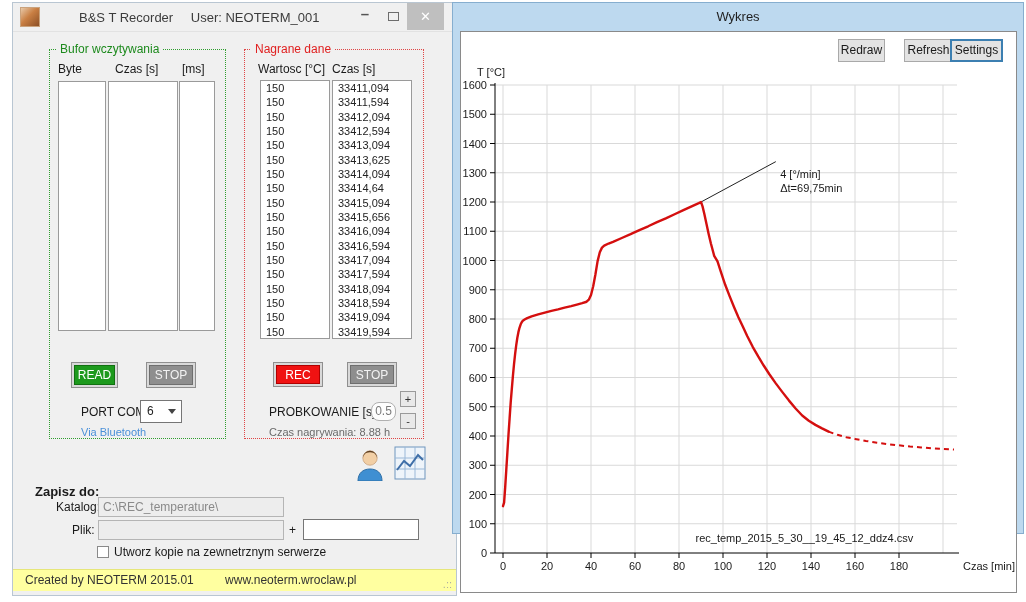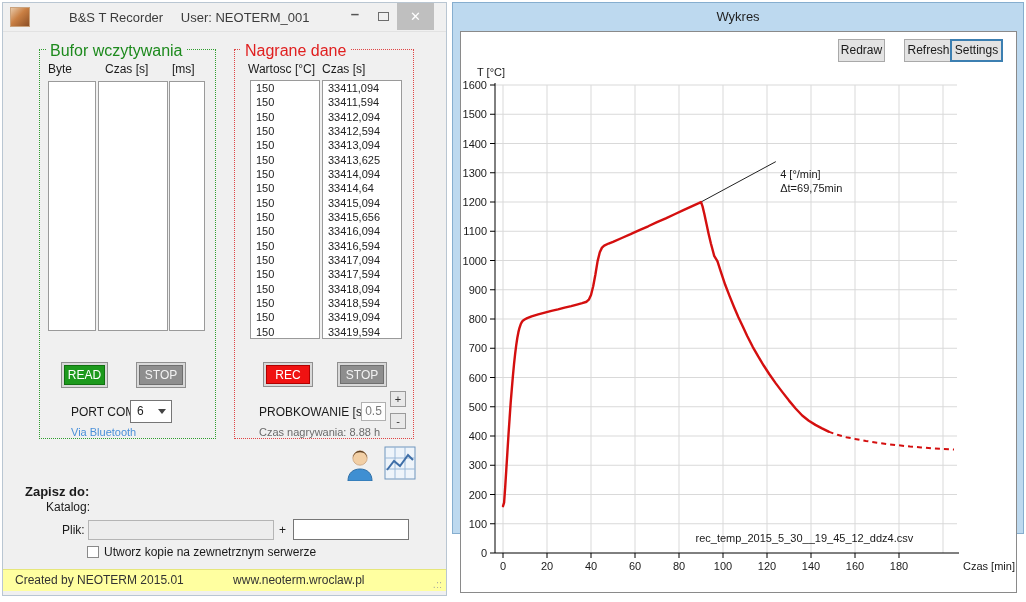--- a/index.html
+++ b/index.html
@@ -1,36 +1,36 @@
 <!DOCTYPE html>
 <html><head>
 <meta charset="utf-8">
 <style>
   * { box-sizing: border-box; margin: 0; padding: 0; }
   html,body { width:1026px; height:602px; overflow:hidden; }
   body { background:#ffffff; font-family:"Liberation Sans", sans-serif; font-size:12px; color:#222; position:relative; }
 
   
-  .recorder-win { position:absolute; left:2px; top:2px; width:445px; height:594px;
+  .recorder-win { position:absolute; left:12px; top:2px; width:445px; height:594px;
     background:#f0f0f0; border:1px solid #b9c6d2; }
   .rec-titlebar { position:absolute; left:0; top:0; width:100%; height:29px; background:#f0f0f0;
     border-bottom:1px solid #e2e2e2; }
   .app-icon { position:absolute; left:7px; top:4px; width:20px; height:20px;
     background:linear-gradient(135deg,#e8c9a8 0%,#c97f43 45%,#8c4f25 100%);
     border:1px solid #caa27c; }
   .rec-title { position:absolute; left:66px; top:0; height:29px; line-height:29px; font-size:13px; color:#3c3c3c; }
   .rec-title span { margin-right:14px; }
   .winctl { position:absolute; top:0; height:27px; text-align:center; color:#555; }
   .ctl-min { left:340px; width:24px; font-size:15px; line-height:22px; font-weight:bold; }
   .ctl-max { left:368px; width:24px; }
   .ctl-max i { display:inline-block; width:11px; height:9px; border:1px solid #6d6d6d; margin-top:9px; }
   .ctl-close { left:394px; width:37px; background:#bfbfbf; color:#ffffff; font-size:13px; line-height:27px; }
 
   .group { position:absolute; border:1px dotted; }
-  .group-label { position:absolute; top:-8px; left:6px; background:#f0f0f0; padding:0 4px; font-size:16px; }
+  .group-label { position:absolute; top:-8px; left:6px; background:#f0f0f0; padding:0 4px; font-size:12px; }
   .buffer-group { left:36px; top:46px; width:177px; height:390px; border-color:#2f9e2f; }
   .buffer-group .group-label { color:#1d8a1d; }
   .recorded-group { left:231px; top:46px; width:180px; height:390px; border-color:#e04545; }
   .recorded-group .group-label { color:#e02020; }
 
   .colhead { position:absolute; font-size:12px; color:#1a1a1a; }
   .listbox { position:absolute; background:#ffffff; border:1px solid #9a9a9a; overflow:hidden; }
   .lrow { height:14.33px; line-height:14.3px; font-size:11px; padding-left:5px; white-space:nowrap; }
 
   .btn3d { position:absolute; border:1px solid #8f8f8f; background:#d9d9d9; padding:2px; }
@@ -166,21 +166,21 @@
       <div class="lrow">33419,594</div>
     </div>
 
   <div class="btn3d btn-red" style="left:260px;top:359px;width:50px;height:25px;">
     <div>REC</div>
   </div>
   <div class="btn3d btn-gray" style="left:334px;top:359px;width:50px;height:25px;">
     <div>STOP</div>
   </div>
   <div class="plain-label" style="left:256px;top:402px;">PROBKOWANIE [s]</div>
-  <div class="spin-value" style="left:358px;top:399px;width:25px;height:19px;">0.5</div>
+  <div class="spin-value" style="left:358px;top:399px;width:25px;height:19px;border-radius:8px;">0.5</div>
   <div class="spin-btn" style="left:387px;top:388px;">+</div>
   <div class="spin-btn" style="left:387px;top:410px;">-</div>
   <div class="plain-label muted" style="left:256px;top:423px;">
     <span>Czas nagrywania:</span>
     <span>8.88 h</span>
   </div>
 
   <div class="icon-avatar">
     <svg width="28" height="33" viewBox="0 0 28 33">
       <path d="M2 33c0-8 5-12 12-12s12 4 12 12z" fill="#3f8fd2" stroke="#2d6ea6" stroke-width="1"></path>
@@ -191,30 +191,31 @@
   <div class="icon-chart">
     <svg width="32" height="34" viewBox="0 0 32 34">
       <rect x="1" y="1" width="30" height="32" fill="#eef4fa" stroke="#6f95bd"></rect>
       <path d="M11 1v32M21 1v32M1 12h30M1 23h30" stroke="#9ab8d8" stroke-width="1" fill="none"></path>
       <polyline points="3,24 10,15 16,20 24,9 29,14" fill="none" stroke="#3f6fa8" stroke-width="2"></polyline>
     </svg>
   </div>
 
   <div class="save-head" style="left:22px;top:481px;">Zapisz do:</div>
   <div class="plain-label" style="left:43px;top:497px;">Katalog:</div>
+  <div class="textbox" style="left:85px;top:494px;width:186px;height:20px;">C:\REC_temperature\</div>
   <div class="plain-label" style="left:59px;top:520px;">Plik:</div>
   <div class="textbox" style="left:85px;top:517px;width:186px;height:20px;"></div>
   <div class="plain-label" style="left:276px;top:520px;">+</div>
   <div class="textbox enabled" style="left:290px;top:516px;width:116px;height:21px;"></div>
   <div class="checkbox" style="left:84px;top:543px;"></div>
   <div class="plain-label" style="left:101px;top:542px;">Utworz kopie na zewnetrznym serwerze</div>
 
   <div class="statusbar">
     <span>Created by NEOTERM 2015.01</span>
-    <span style="margin-left:46px;">www.neoterm.wroclaw.pl</span>
+    <span style="margin-left:28px;">www.neoterm.wroclaw.pl</span>
     <span class="grip">.::</span>
   </div>
 </div>
 
 <div class="chart-win">
   <div class="chart-titlebar">
     <span>Wykres</span>
   </div>
   <div class="chart-panel">
     <svg class="chart" id="chart-svg" width="555" height="560">

